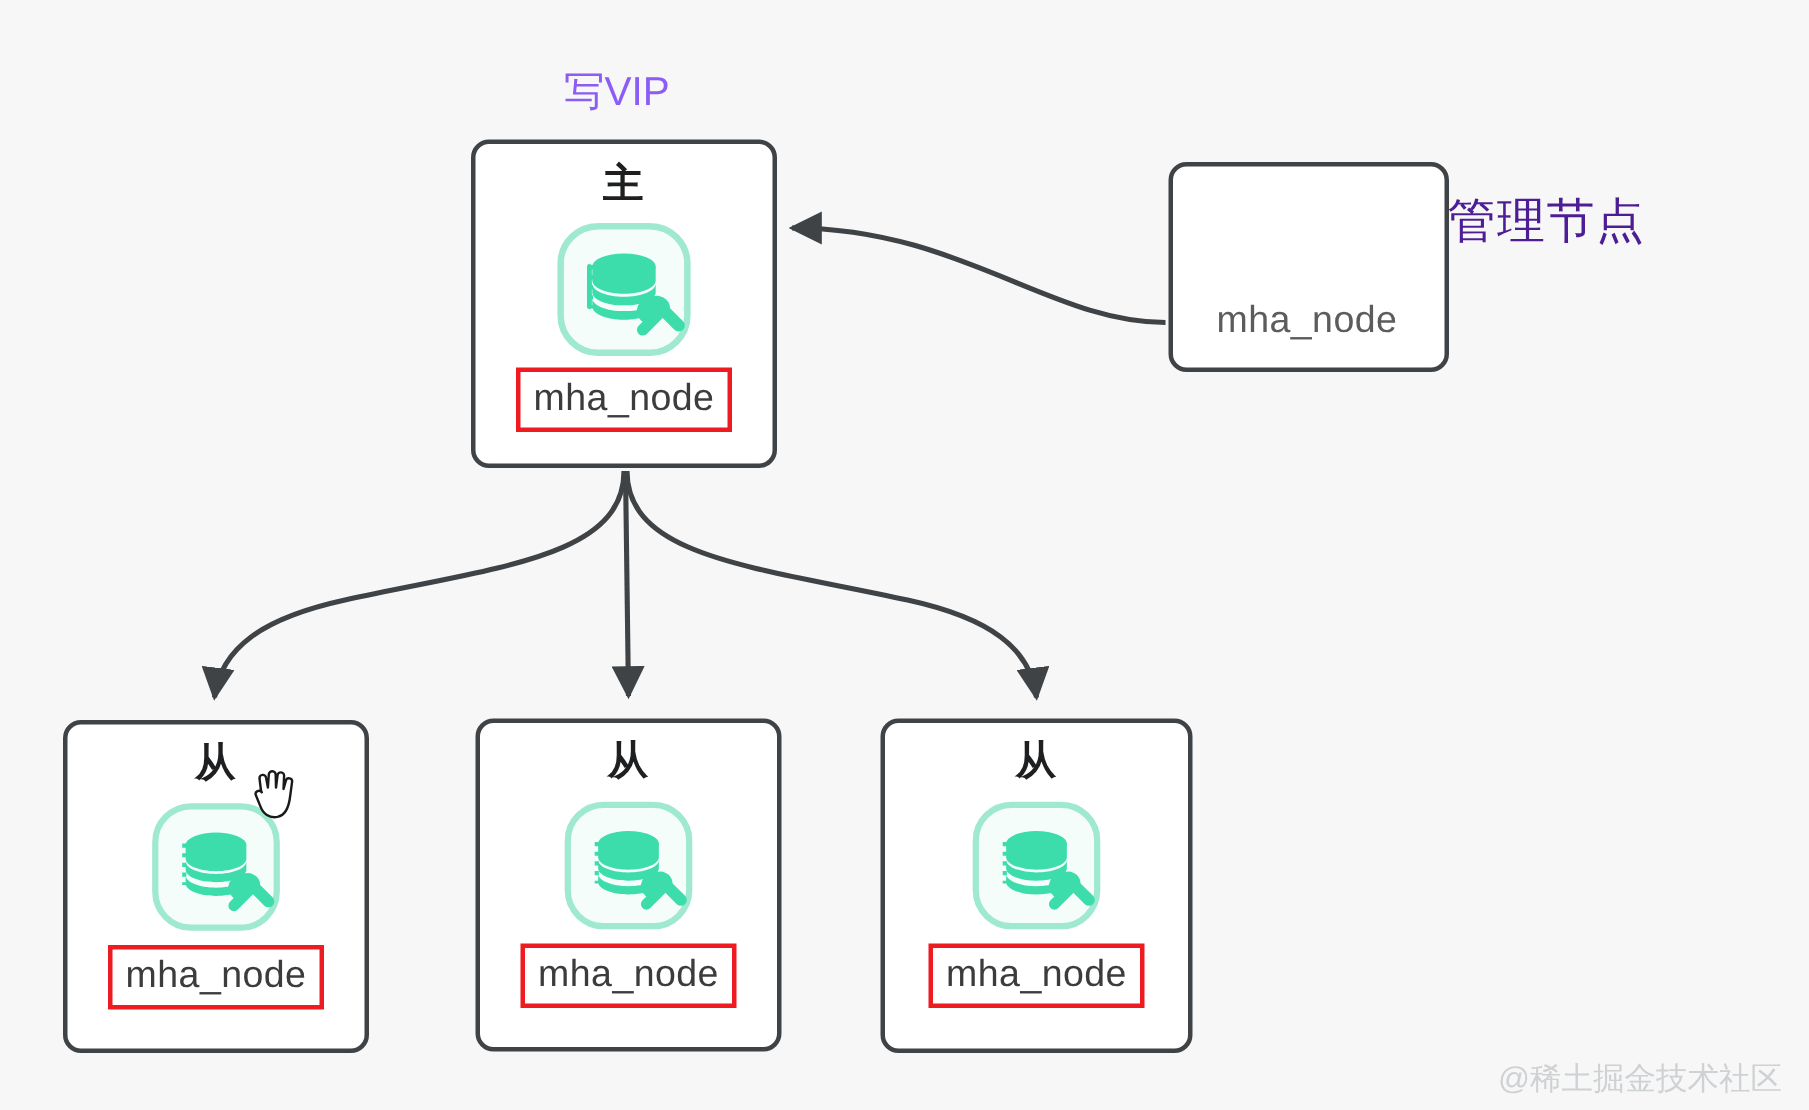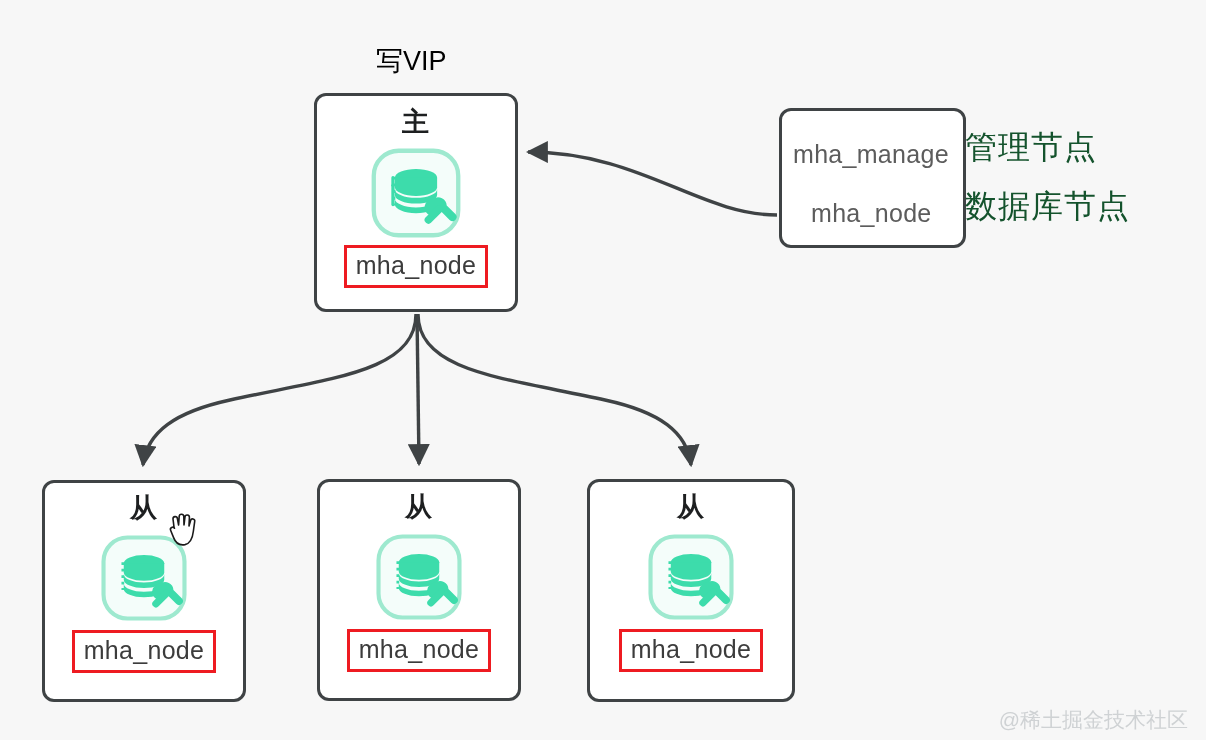--- a/index.html
+++ b/index.html
@@ -68,28 +68,28 @@
     color: #5c5c5c;
     font-size: 25px;
     line-height: 1;
     white-space: nowrap;
     letter-spacing: 0.3px;
   }
 
   
   .vip-label {
     position: absolute;
-    color: #000000;
+    color: #8b5cf6;
     font-size: 27px;
     line-height: 1;
     white-space: nowrap;
   }
   .red-note {
     position: absolute;
-    color: #14532d;
+    color: #4c1d95;
     font-size: 32px;
     line-height: 1;
     white-space: nowrap;
     letter-spacing: 1px;
   }
   .watermark {
     position: absolute;
     right: 18px;
     bottom: 10px;
     color: #cfd2d4;
@@ -149,26 +149,24 @@
                  C 72 67 62 71 50 71 C 38 71 28 67 28 62 Z" fill="#3ddcab"></path>
         <path d="M 68 56 a 9 9 0 1 0 8 13 l 9 9 a 4 4 0 0 0 6 -6 l -9 -9
                  a 9 9 0 0 0 -14 -7 z" fill="#3ddcab"></path>
         <path d="M 63 78 L 74 67" stroke="#3ddcab" stroke-width="8" stroke-linecap="round" fill="none"></path>
       </svg>
     </div>
     <div class="tag" style="margin-top:4px;">mha_node</div>
   </div>
 
   <div class="node" style="left:779px; top:108px; width:187px; height:140px;">
-    <div class="mtext" style="left:11px; top:31px;">mha_manage</div>
     <div class="mtext" style="left:29px; top:90px;">mha_node</div>
   </div>
 
   <div class="red-note" style="left:965px; top:131px;">管理节点</div>
-  <div class="red-note" style="left:965px; top:190px;">数据库节点</div>
 
   <div class="node" style="left:42px; top:480px; width:204px; height:222px; padding-top:12px;">
     <div class="node-title">从</div>
     <div style="margin-top:10px;">
       <svg class="db-icon small" viewBox="0 0 100 100" xmlns="http://www.w3.org/2000/svg">
         <rect x="6" y="6" width="88" height="88" rx="26" ry="26" fill="#f4fdfa" stroke="#9ee9cf" stroke-width="4.5"></rect>
         <g fill="none" stroke="#3ddcab" stroke-width="3" stroke-dasharray="3 4">
           <path d="M 27 33 L 27 63"></path>
         </g>
         <ellipse cx="50" cy="34" rx="22" ry="9" fill="#3ddcab"></ellipse>

